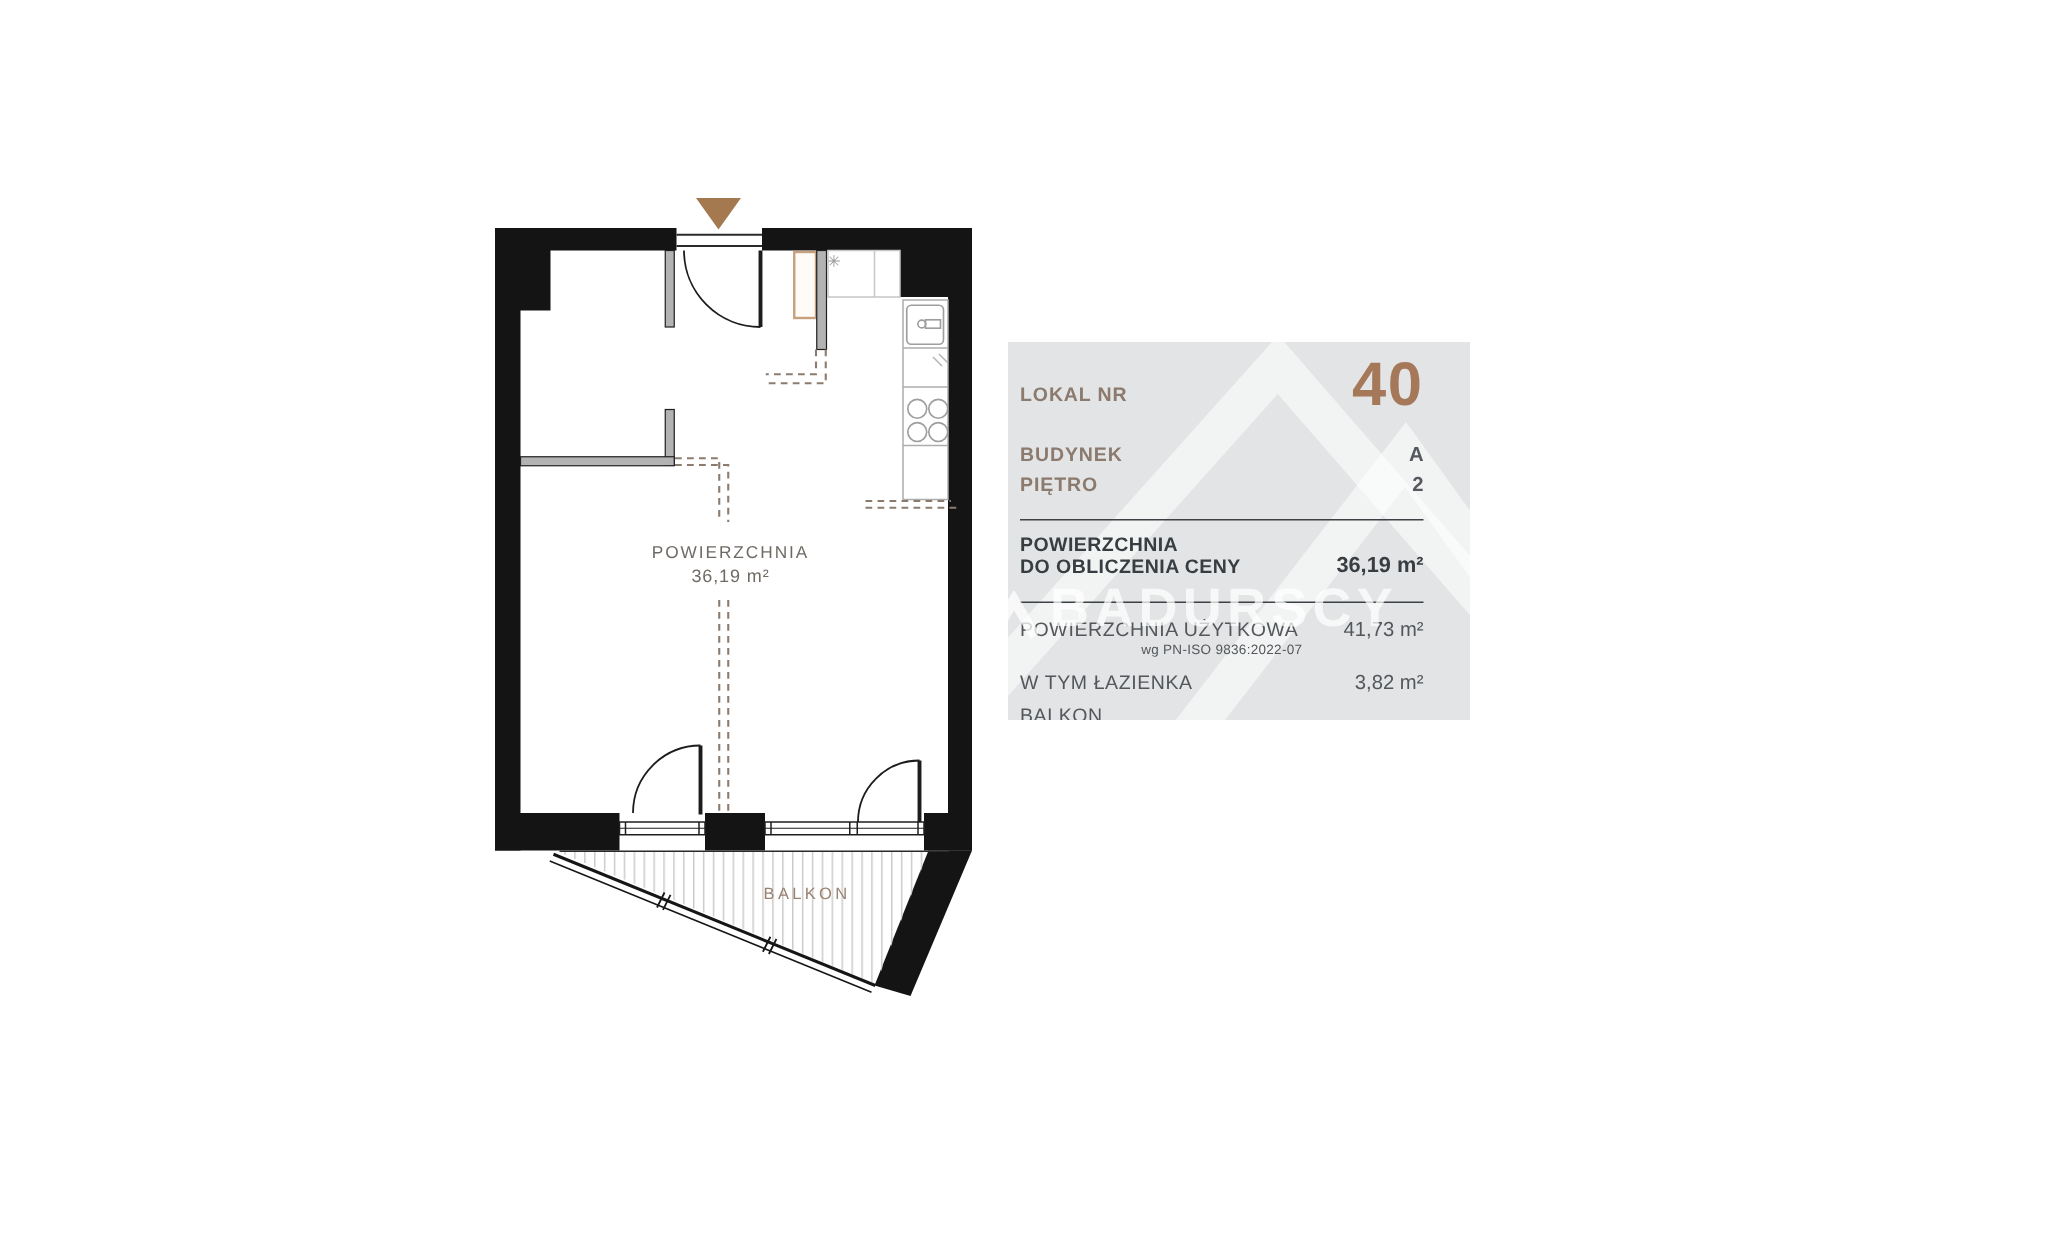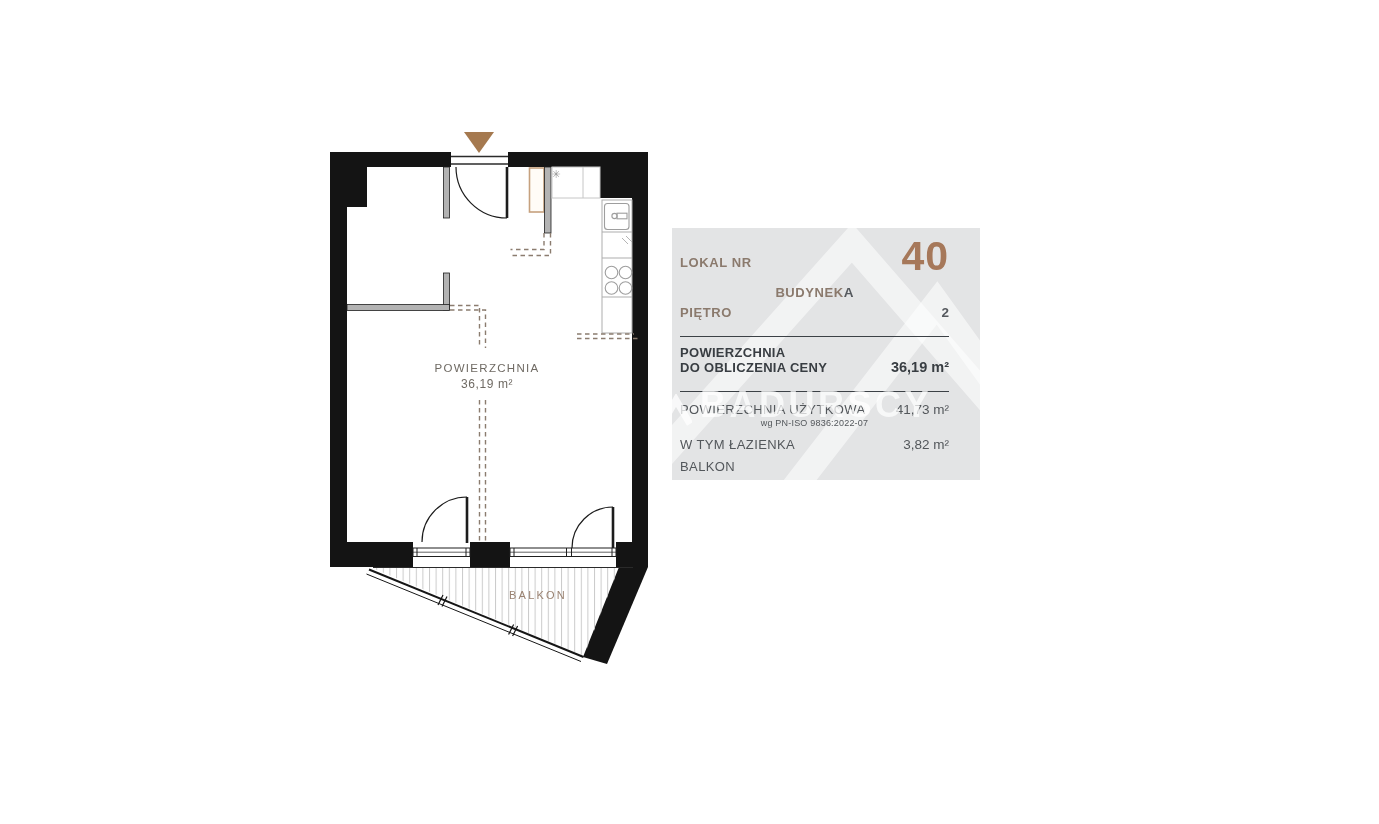--- a/index.html
+++ b/index.html
@@ -13,21 +13,21 @@
   
   .panel { position:absolute; left:672px; top:228px; width:308px; height:252px;
            background:#e3e4e5; z-index:10; overflow:hidden; }
   .panel-logo { position:absolute; left:0; top:0; z-index:0; }
   .panel-content { position:relative; z-index:1; padding:7px 31px 0 8px; }
 
   .row { display:flex; justify-content:space-between; align-items:flex-end; }
   .lbl { color:#8b7a6d; font-weight:bold; font-size:13px; letter-spacing:.6px; }
   .row-unit { margin-top:2px; }
   .unit-number { color:#a6785a; font-weight:bold; font-size:41px; line-height:38px; letter-spacing:1px; }
-  .row-sub { margin-top:10px; align-items:center;justify-content:center; }
+  .row-sub { margin-top:20px; align-items:center; }
   .row-sub2 { margin-top:5px; }
   .val-sub { color:#55595e; font-weight:bold; font-size:13.5px; }
   .divider { border-top:1.2px solid #3c4146; margin-top:16px; width:100%; }
   .row-price { margin-top:9px; }
   .lbl-bold { color:#383d42; font-weight:bold; font-size:13px; line-height:14.5px; letter-spacing:.3px; }
   .val-bold { color:#383d42; font-weight:bold; font-size:14.5px; }
   .row-usable { margin-top:10px; align-items:center; }
   .lbl-norm { color:#53575b; font-size:13px; letter-spacing:.4px; }
   .val-norm { color:#53575b; font-size:13.5px; }
   .note { color:#53575b; font-size:9px; margin-top:1px; letter-spacing:.2px;text-align:center; }

